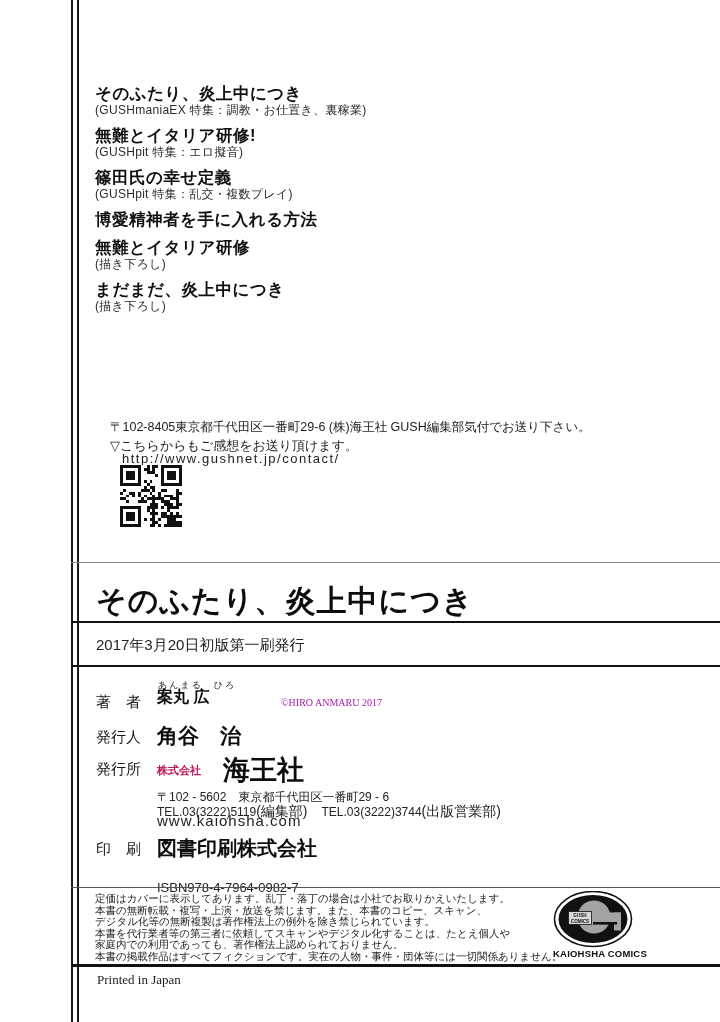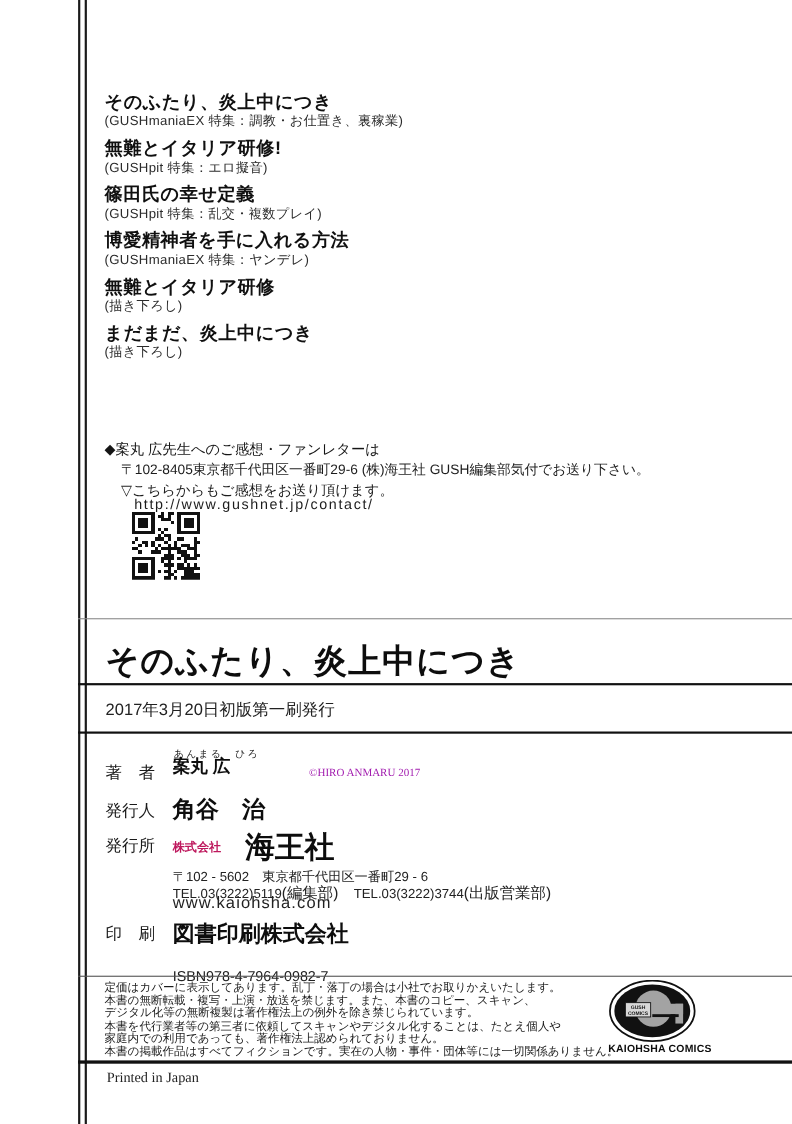--- a/index.html
+++ b/index.html
@@ -73,33 +73,31 @@
     <div class="chapter">
       <div class="chapter-title">無難とイタリア研修!</div>
       <div class="chapter-source">(GUSHpit 特集：エロ擬音)</div>
     </div>
     <div class="chapter">
       <div class="chapter-title">篠田氏の幸せ定義</div>
       <div class="chapter-source">(GUSHpit 特集：乱交・複数プレイ)</div>
     </div>
     <div class="chapter">
       <div class="chapter-title">博愛精神者を手に入れる方法</div>
-      <div class="chapter-source">(GUSHmaniaEX 特集：ヤンデレ)</div>
     </div>
     <div class="chapter">
       <div class="chapter-title">無難とイタリア研修</div>
       <div class="chapter-source">(描き下ろし)</div>
     </div>
     <div class="chapter">
       <div class="chapter-title">まだまだ、炎上中につき</div>
       <div class="chapter-source">(描き下ろし)</div>
     </div>
   </div>
 
-  <div class="contact-heading">◆案丸 広先生へのご感想・ファンレターは</div>
   <div class="contact-address">〒102-8405東京都千代田区一番町29-6 (株)海王社 GUSH編集部気付でお送り下さい。</div>
   <div class="contact-webnote">▽こちらからもご感想をお送り頂けます。</div>
   <div class="contact-url">http://www.gushnet.jp/contact/</div>
   <svg class="qr" viewBox="0 0 21 21" shape-rendering="crispEdges" xmlns="http://www.w3.org/2000/svg">
       <rect x="0" y="0" width="21" height="21" fill="#ffffff"></rect>
       <rect x="0" y="0" width="7" height="7" fill="#111111"></rect>
       <rect x="1" y="1" width="5" height="5" fill="#ffffff"></rect>
       <rect x="2" y="2" width="3" height="3" fill="#111111"></rect>
       <rect x="14" y="0" width="7" height="7" fill="#111111"></rect>
       <rect x="15" y="1" width="5" height="5" fill="#ffffff"></rect>

